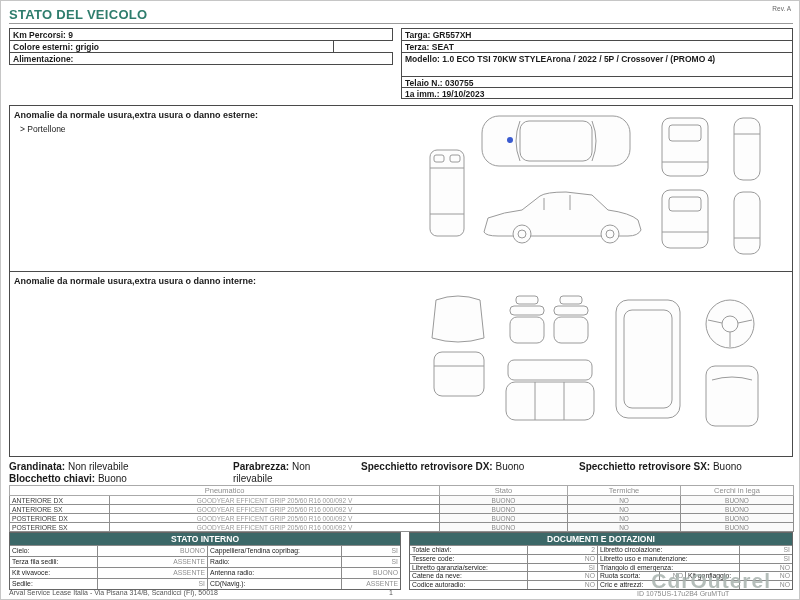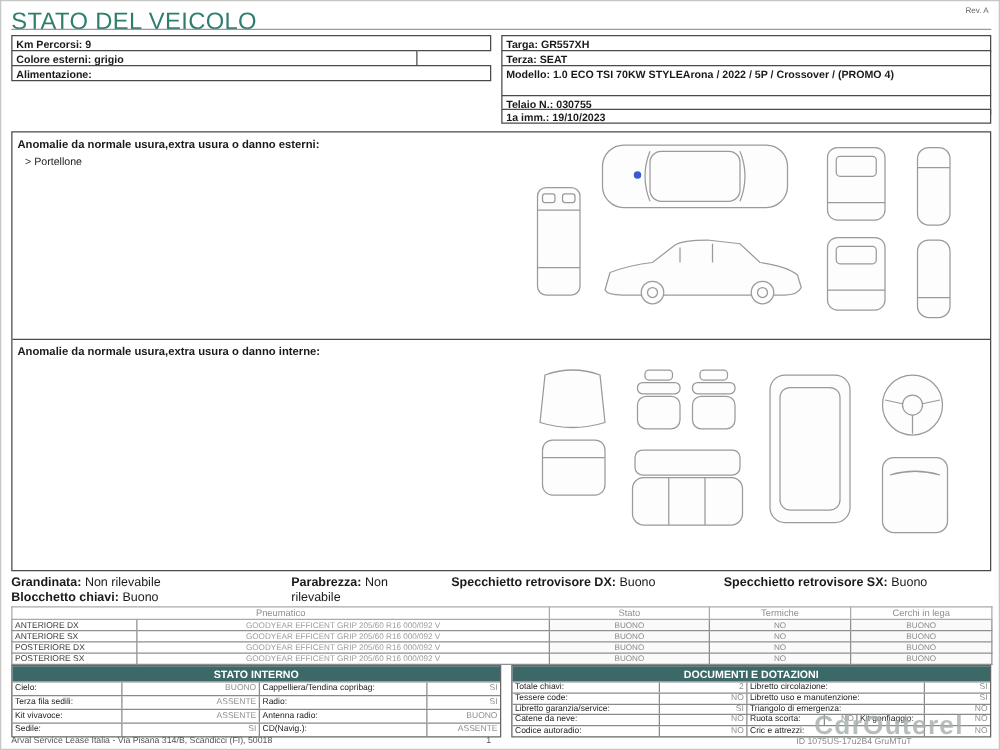--- a/index.html
+++ b/index.html
@@ -1,20 +1,20 @@
 <!DOCTYPE html>
 <html><head>
 <meta charset="utf-8">
 <style>
   *{margin:0;padding:0;box-sizing:border-box}
   html,body{background:#ddd}
   .page{position:relative;width:800px;height:600px;background:#fff;border:1px solid #c6c6c6;
         font-family:"Liberation Sans",sans-serif;color:#1a1a1a;overflow:hidden}
   .abs{position:absolute}
-  .title{color:#2f7d6d;font-size:19px;font-weight:normal;letter-spacing:.3px}
+  .title{color:#2f7d6d;font-size:13px;font-weight:bold;letter-spacing:.3px}
   .rev{font-size:6.5px;color:#666}
   .hr{border-top:1px solid #9a9a9a}
   .inforow{position:absolute;border:1px solid #4a4a4a;background:#fff;
            font-size:8.5px;font-weight:bold;padding:1px 3px;line-height:1.18;overflow:hidden}
   .mainbox{position:absolute;border:1px solid #4a4a4a}
   .half{position:relative;width:100%}
   .half.first{border-bottom:1px solid #4a4a4a}
   .sec-title{font-size:9px;font-weight:bold;padding:4px 4px 0 4px}
   .damage-item{font-size:8.5px;padding:4px 10px}
   .cond{position:absolute;font-size:10px;line-height:1.15}
@@ -82,21 +82,21 @@
     <span>030755</span>
   </div>
   <div class="inforow" style="left:400px;top:86px;width:392px;height:12px">
     <span>1a imm.:</span>
     <span>19/10/2023</span>
   </div>
 
   <div class="mainbox" style="left:8px;top:104px;width:784px;height:352px">
 
     <div class="half first" style="height:166px">
-      <div class="sec-title">Anomalie da normale usura,extra usura o danno esterni:</div>
+      <div class="sec-title">Anomalie da normale usura,extra usura o danno esterne:</div>
       <div class="damage-item">&gt; Portellone</div>
       <svg class="abs" style="right:8px;top:6px" width="360" height="152" viewBox="0 0 360 152">
         <g class="ln" fill="#fdfdfd" stroke="#9a9a9a" stroke-width="1">
           <rect x="6" y="38" width="34" height="86" rx="7"></rect>
           <line x1="6" y1="56" x2="40" y2="56"></line>
           <line x1="6" y1="102" x2="40" y2="102"></line>
           <rect x="10" y="43" width="10" height="7" rx="2"></rect>
           <rect x="26" y="43" width="10" height="7" rx="2"></rect>
           <rect x="58" y="4" width="148" height="50" rx="17"></rect>
           <rect x="96" y="9" width="72" height="40" rx="9"></rect>

